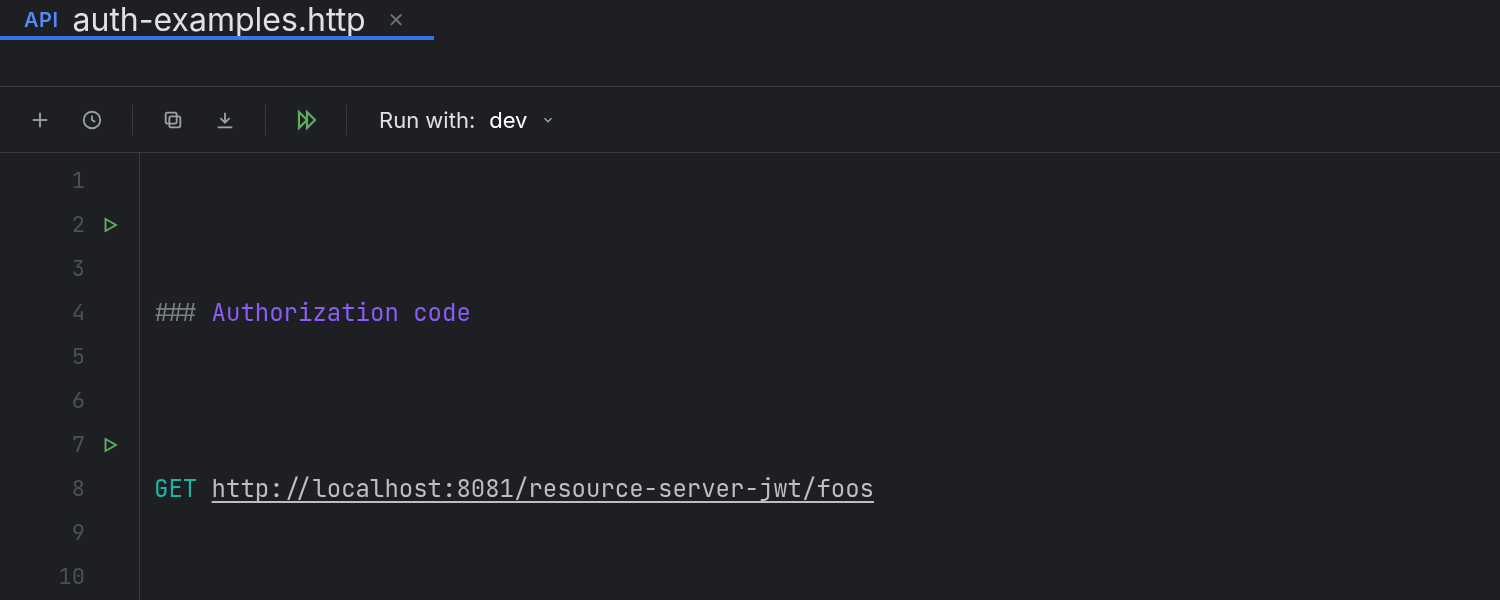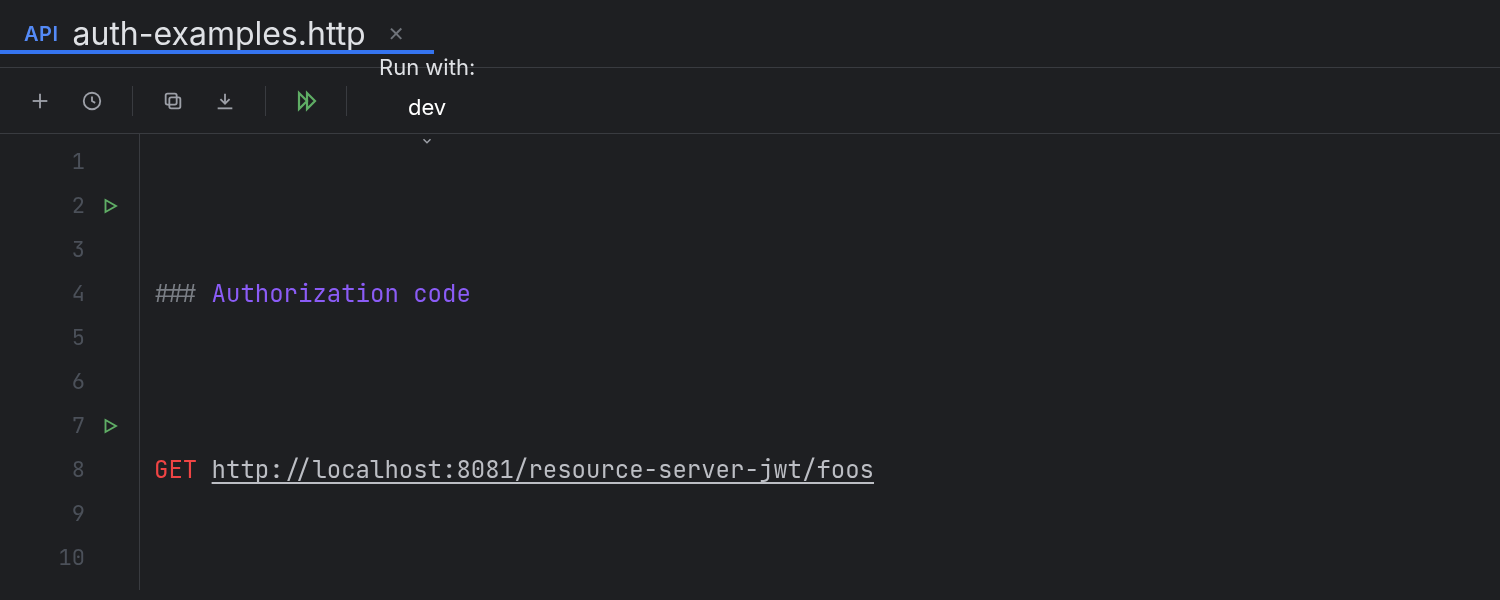--- a/index.html
+++ b/index.html
@@ -29,22 +29,22 @@
     width: 1500px; height: 600px;
     background: var(--bg);
     font-family: "Segoe UI", "Inter", Arial, sans-serif;
     color: var(--fg);
     overflow: hidden;
   }
 
   
   .tabbar {
     display: flex;
-    align-items: center;
-    height: 68px;
+    align-items: flex-start;
+    height: 87px;
     border-bottom: 1px solid var(--divider);
   }
   .tab {
     display: flex;
     align-items: center;
     gap: 14px;
     padding: 0 30px 0 24px;
     position: relative;
     cursor: default;
   }
@@ -93,21 +93,20 @@
     background: var(--divider);
     margin: 0 10px;
   }
   .tool-btn.run svg { color: var(--green-run); }
   .run-with {
     display: flex; align-items: center; gap: 14px;
     margin-left: 14px;
     font-size: 22px;
     color: #dfe1e5;
     cursor: pointer;
-    flex-direction: column;
   }
   .run-with .env {
     color: #ffffff;
   }
   .run-with .chev { color: var(--fg-icon); font-size: 16px; }
 
   
   .editor {
     display: flex;
     height: calc(600px - 78px - 66px);
@@ -140,21 +139,21 @@
 
   .code {
     flex: 1;
     padding: 6px 0 0 14px;
     white-space: pre;
   }
   .code-row { height: 44px; display: flex; align-items: center; }
 
   .tok-hashes { color: #7a7e85; }
   .tok-section { color: #8b5cf6; }
-  .tok-method { color: #ef4444; }
+  .tok-method { color: #14b8a6; }
   .tok-url {
     color: #bcbec4;
     text-decoration: underline;
     text-decoration-color: #bcbec4;
     text-underline-offset: 4px;
     text-align: center;
   }
 
   svg { display: block; }
 </style>

